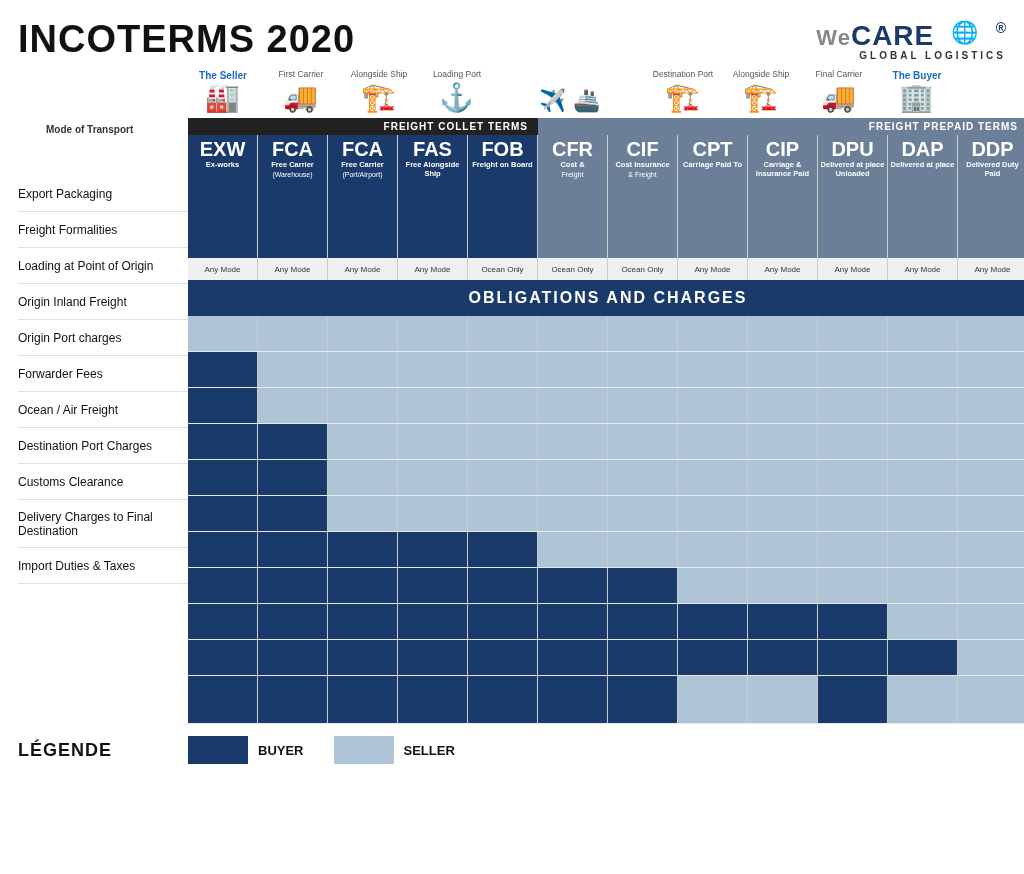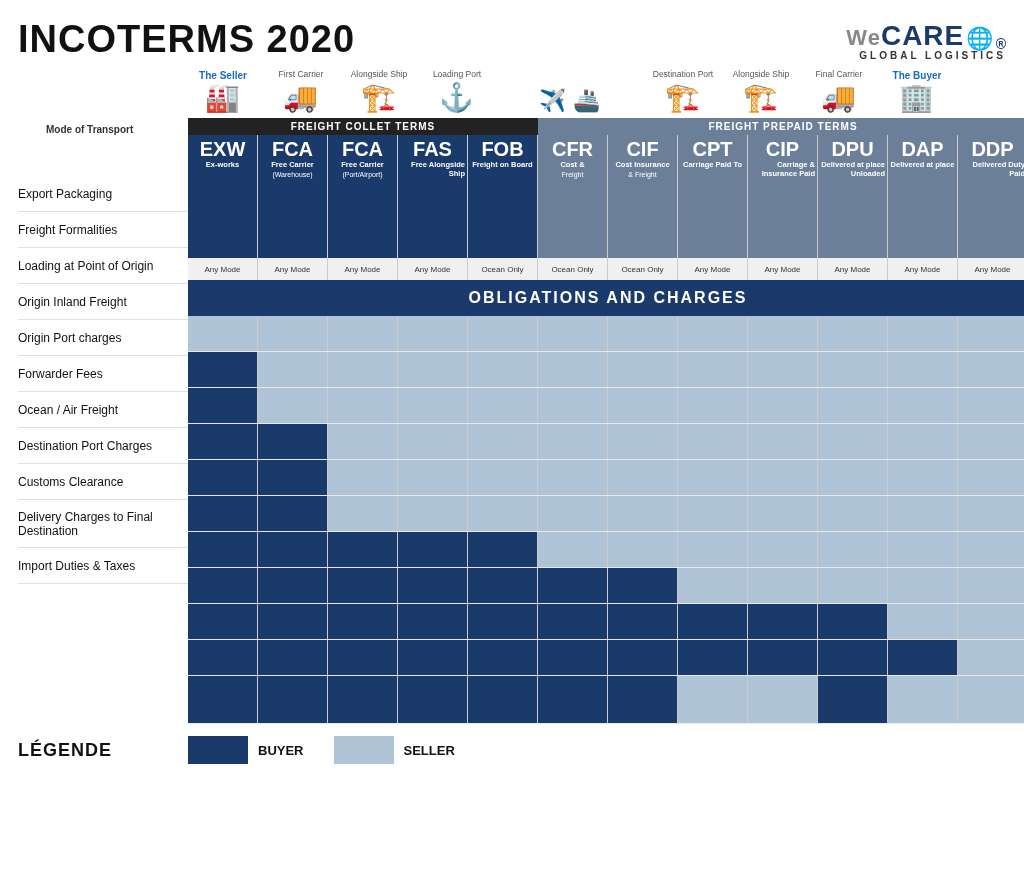--- a/index.html
+++ b/index.html
@@ -118,39 +118,39 @@
     
     .incoterms-header {
       display: flex;
       height: 140px;
     }
     .freight-group-title {
       background: #1a3a6b;
       color: #fff;
       font-size: 10px;
       font-weight: 700;
-      text-align: center;
+      text-align: right;
       padding: 3px 10px;
       letter-spacing: 1px;
     }
     .freight-group-title.dark { background: #222; }
     .freight-group-title.medium { background: #6b7f99; }
     .incoterms-cells {
       display: flex;
       flex: 1;
     }
     .incoterm-cell {
       display: flex;
       flex-direction: column;
       align-items: center;
       justify-content: flex-start;
       padding: 4px 2px 2px 2px;
       width: 70px;
       font-size: 9px;
-      text-align: right;
+      text-align: center;
       border-right: 1px solid #ccc;
     }
     .incoterm-cell.dark-bg {
       background: #1a3a6b;
       color: #fff;
     }
     .incoterm-cell.medium-bg {
       background: #6b7f99;
       color: #fff;
     }
@@ -263,21 +263,21 @@
     .diagram-spacer { width: 170px; flex-shrink: 0; }
   </style>
 </head>
 <body>
 
 <div class="page">
 
   <div class="header">
     <h1 class="main-title">INCOTERMS 2020</h1>
     <div class="logo-area">
-      <div style="display:flex;align-items:flex-end;gap:2px;">
+      <div style="display:flex;align-items:flex-start;gap:17px;">
         <span class="logo-text">
           <span style="color:#888;font-weight:700;font-size:22px;">We</span><span style="color:#1a3a6b;font-weight:900;font-size:28px;">CARE</span>
         </span>
         <span style="font-size:22px;color:#1a6bbf;">🌐</span>
         <span style="color:#1a3a6b;font-size:14px;font-weight:900;">®</span>
       </div>
       <div class="logo-sub">GLOBAL LOGISTICS</div>
     </div>
   </div>
 

